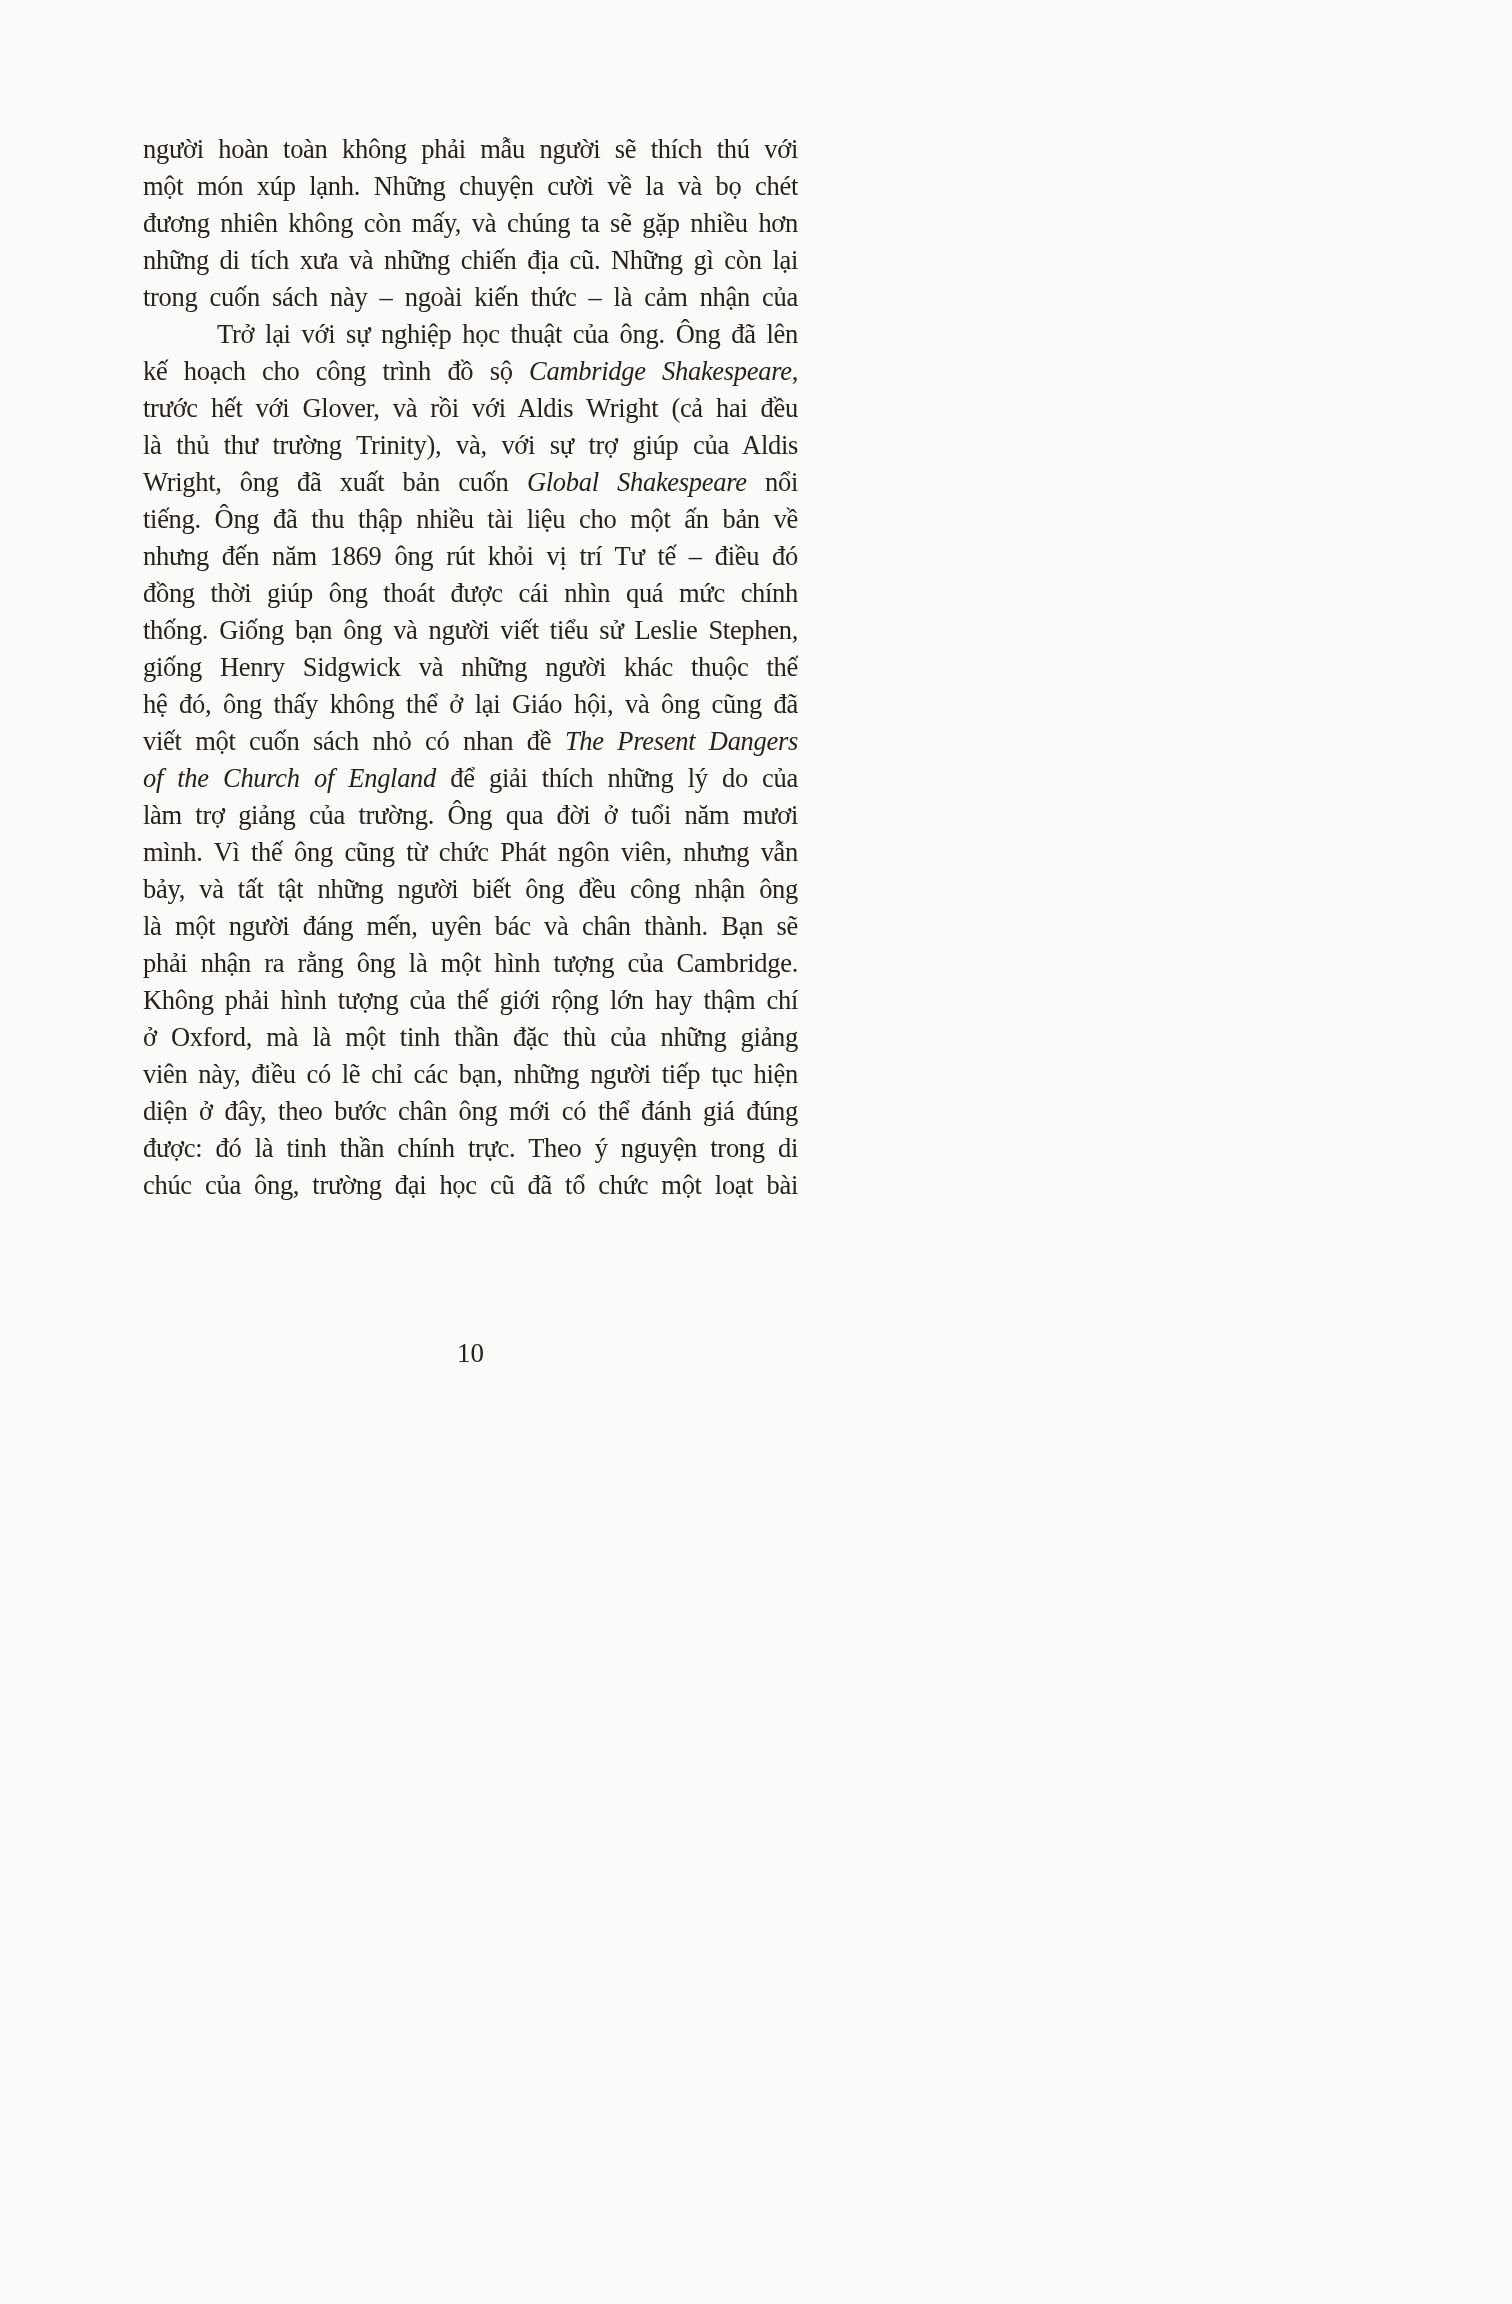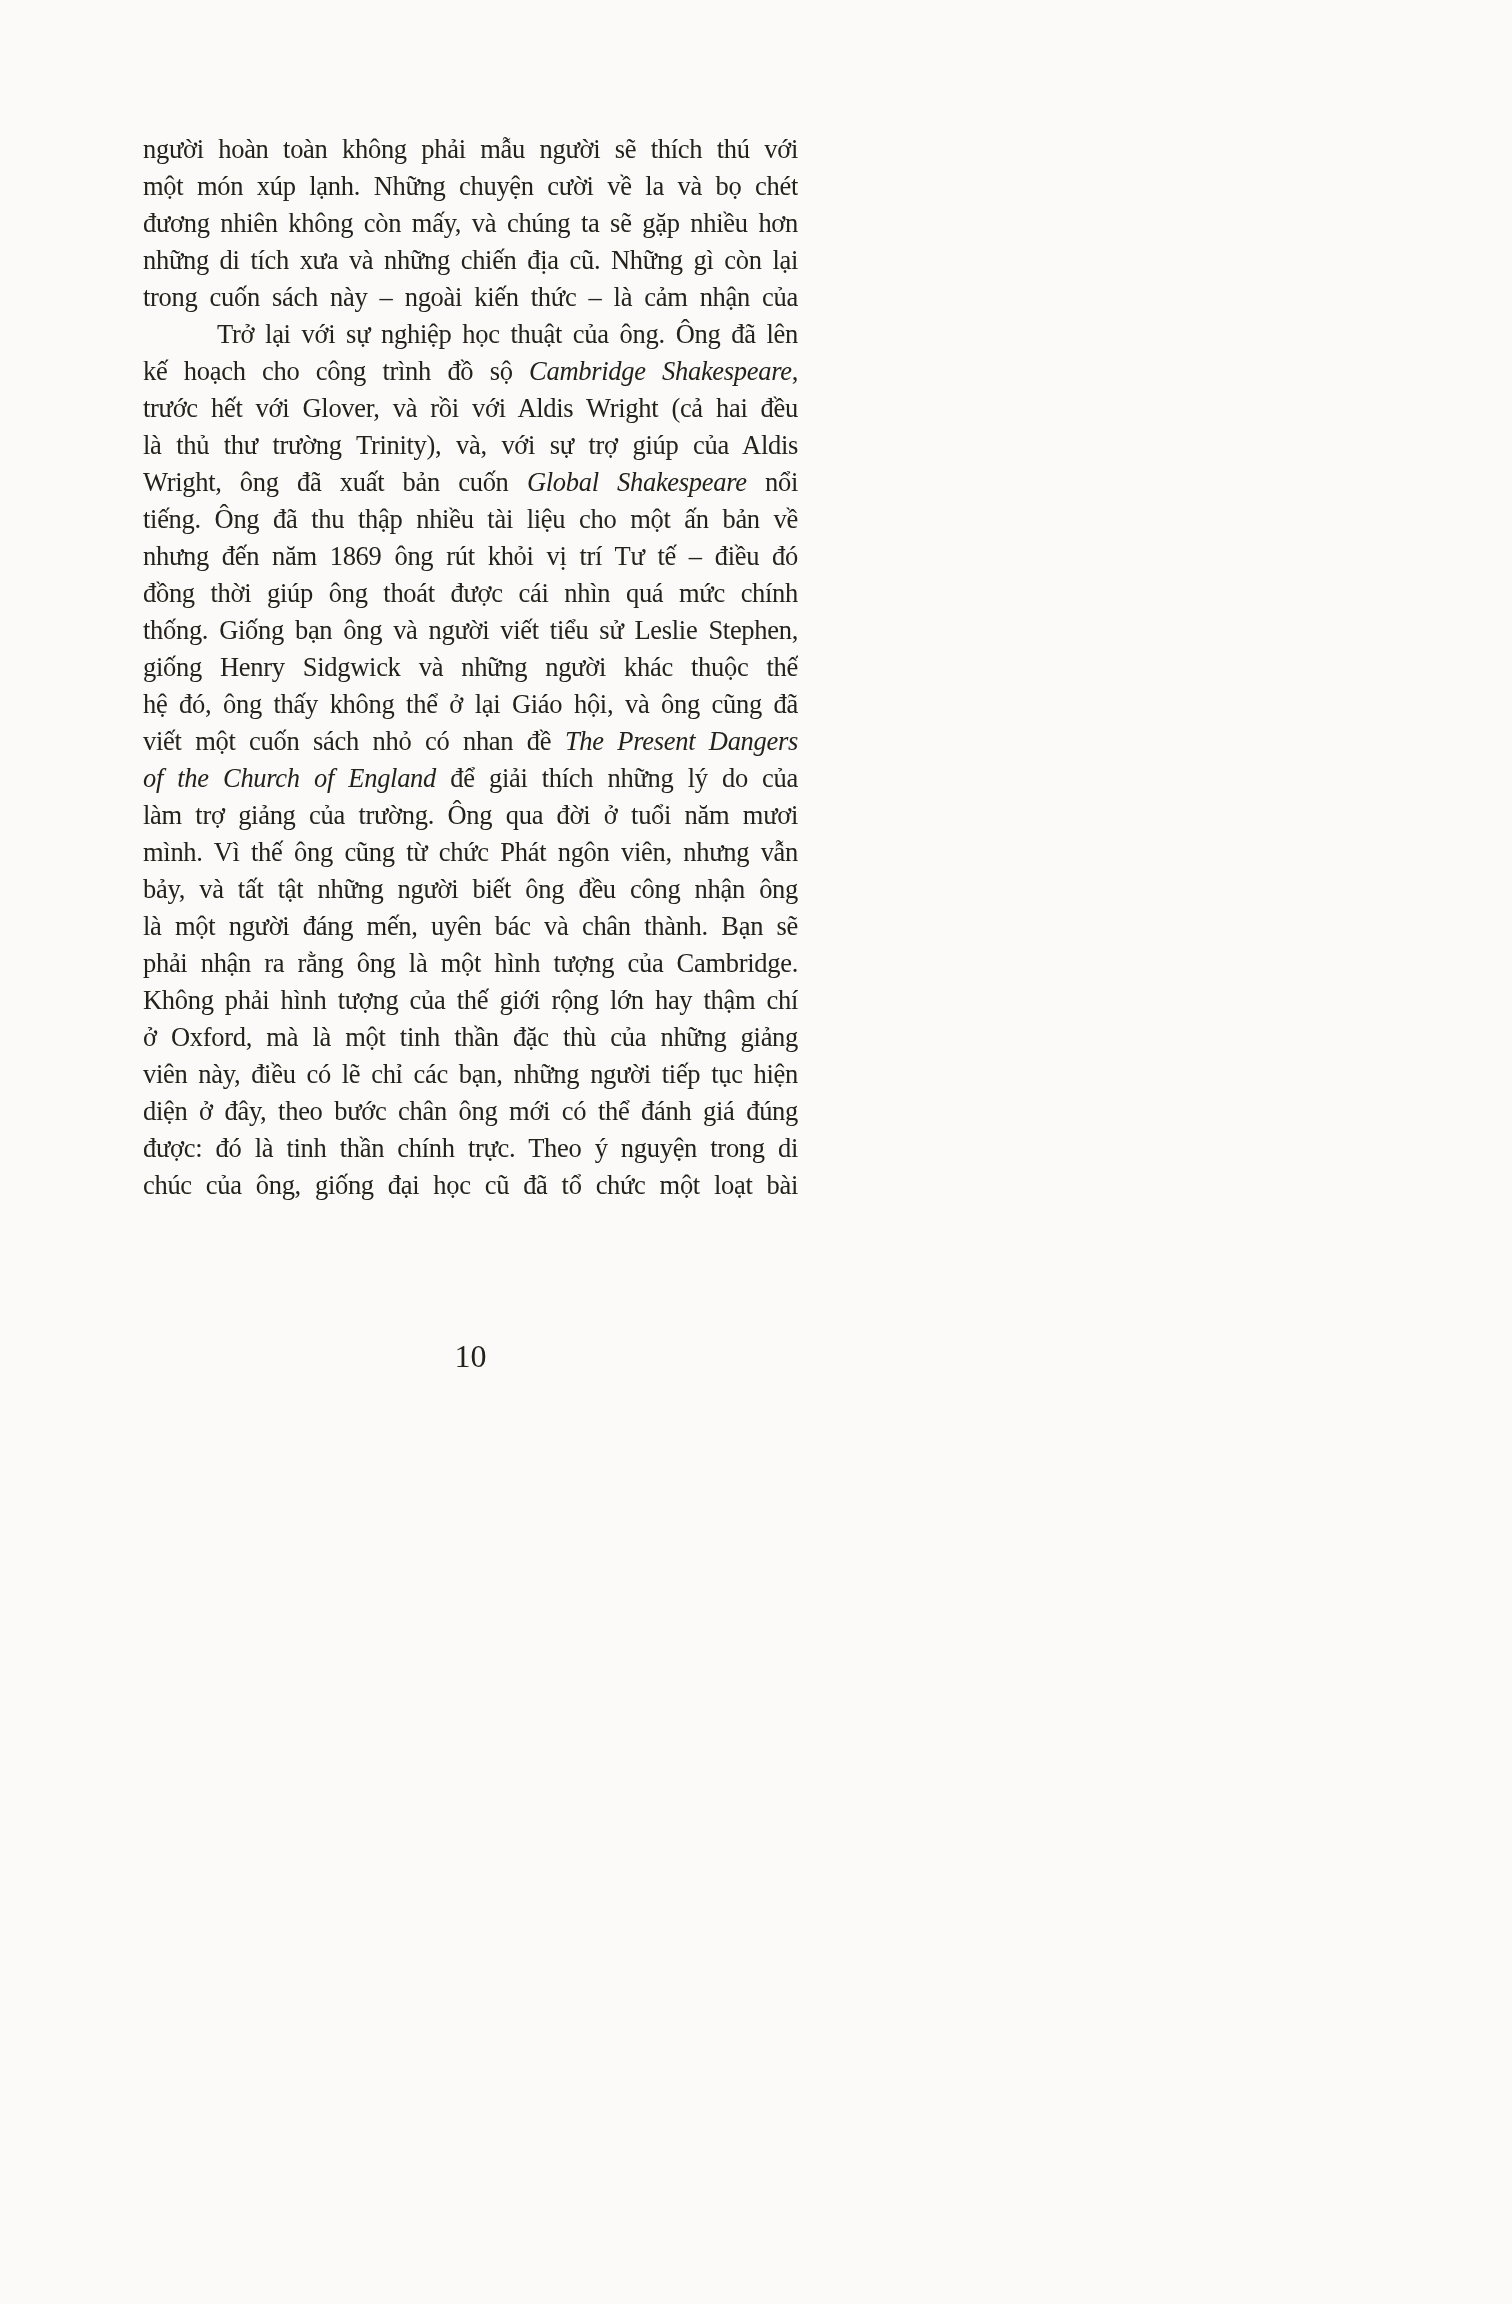--- a/index.html
+++ b/index.html
@@ -40,21 +40,21 @@
   }
   .italic {
     font-style: italic;
   }
   .page-number {
     position: absolute;
     left: 143px;
     top: 1338px;
     width: 655px;
     text-align: center;
-    font-size: 32px;
+    font-size: 27px;
   }
 </style>
 </head>
 <body style="background: rgb(251, 250, 248); color: rgb(37, 33, 27);">
 
 <div class="book-page">
   <div class="page-text">
       <div class="line"><span>người hoàn toàn không phải mẫu người sẽ thích thú với</span></div>
       <div class="line"><span>một món xúp lạnh. Những chuyện cười về la và bọ chét</span></div>
       <div class="line"><span>đương nhiên không còn mấy, và chúng ta sẽ gặp nhiều hơn</span></div>
@@ -76,16 +76,16 @@
       <div class="line"><span>làm trợ giảng của trường. Ông qua đời ở tuổi năm mươi</span></div>
       <div class="line"><span>mình. Vì thế ông cũng từ chức Phát ngôn viên, nhưng vẫn</span></div>
       <div class="line"><span>bảy, và tất tật những người biết ông đều công nhận ông</span></div>
       <div class="line"><span>là một người đáng mến, uyên bác và chân thành. Bạn sẽ</span></div>
       <div class="line"><span>phải nhận ra rằng ông là một hình tượng của Cambridge.</span></div>
       <div class="line"><span>Không phải hình tượng của thế giới rộng lớn hay thậm chí</span></div>
       <div class="line"><span>ở Oxford, mà là một tinh thần đặc thù của những giảng</span></div>
       <div class="line"><span>viên này, điều có lẽ chỉ các bạn, những người tiếp tục hiện</span></div>
       <div class="line"><span>diện ở đây, theo bước chân ông mới có thể đánh giá đúng</span></div>
       <div class="line"><span>được: đó là tinh thần chính trực. Theo ý nguyện trong di</span></div>
-      <div class="line"><span>chúc của ông, giống đại học cũ đã tổ chức một loạt bài</span></div>
+      <div class="line"><span>chúc của ông, trường đại học cũ đã tổ chức một loạt bài</span></div>
     </div>
   <div class="page-number">10</div>
 </div>
 
 </body></html>

